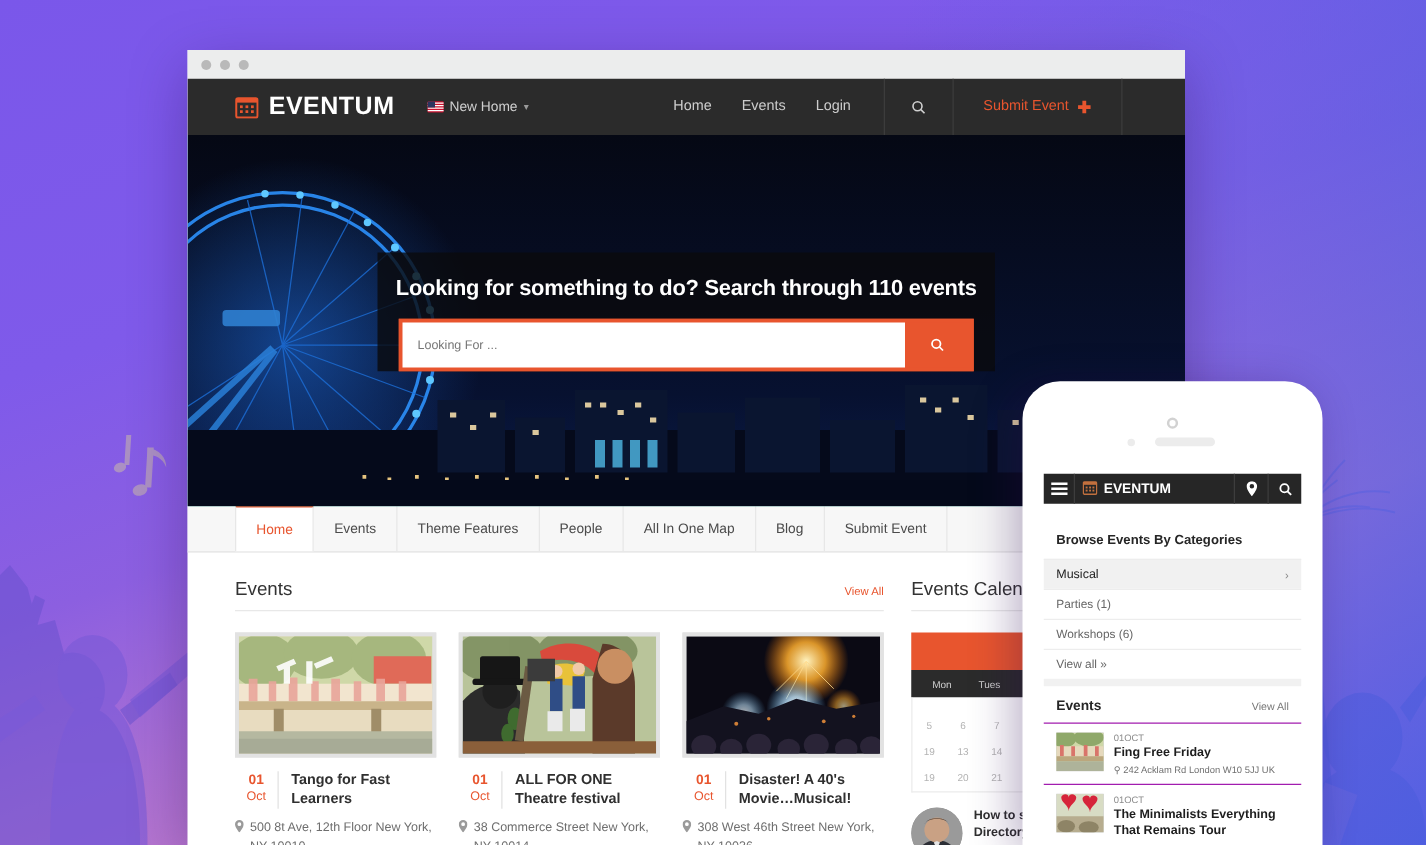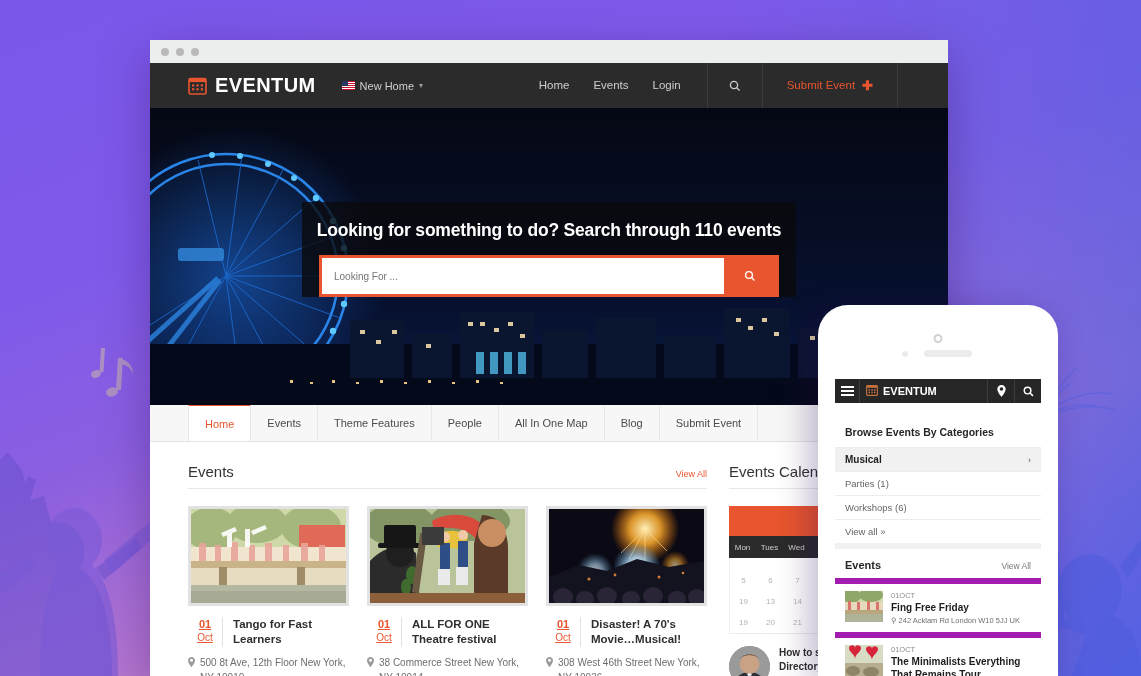--- a/index.html
+++ b/index.html
@@ -128,21 +128,21 @@
   #event-grid { display: flex; gap: 18px; padding-top: 17px; }
   .ev-card { width: 161px; }
   .ev-thumb {
     width: 161px; height: 100px; border: 3px solid #e2e2e2; overflow: hidden;
     position: relative; background: #ddd;
   }
   .ev-thumb .photo { position: absolute; inset: 0; }
   .ev-meta { display: flex; margin-top: 11px; }
   .ev-date {
     width: 34px; text-align: center; color: #e8552e; font-size: 11px;
-    line-height: 14px; flex: none; text-decoration: underline;
+    line-height: 14px; flex: none;
   }
   .ev-date .d { font-weight: bold; }
   .ev-date .m { font-size: 10px; }
   .ev-name {
     border-left: 1px solid #e2e2e2; padding-left: 10px; font-size: 11.5px;
     font-weight: bold; color: #2f2f2f; line-height: 15px;
   }
   .ev-addr {
     margin-top: 8px; font-size: 10px; color: #6e6e6e; line-height: 15px;
     display: flex; gap: 5px;
@@ -151,21 +151,21 @@
 
   
   #cal-head-bar {
     margin-top: 17px; height: 30px; background: #e8552e; color: #fff;
     display: flex; align-items: center; justify-content: flex-end;
     padding-right: 8px; font-size: 11.5px;
   }
   #cal-dow {
     height: 22px; background: #2b2b2b; display: flex; color: #cfcfcf; font-size: 8px;
   }
-  #cal-dow div { width: 27px; display: flex; align-items: center; justify-content: center; }
+  #cal-dow div { width: 27px; display: flex; align-items: center; justify-content: center; margin-left: 11px; }
   #cal-grid { background: #fff; border: 1px solid #ececec; border-top: 0; padding-top: 12px; }
   .cal-row { display: flex; }
   .cal-row div {
     width: 27px; height: 21px; display: flex; align-items: center;
     justify-content: center; font-size: 8px; color: #b3b3b3;
   }
   #review-card {
     margin-top: 12px; display: flex; gap: 9px; align-items: flex-start;
   }
   #review-avatar {
@@ -207,30 +207,30 @@
   #m-brand span { color: #fff; font-size: 11px; font-weight: bold; }
   .m-icon-btn {
     width: 27px; height: 24px; display: flex; align-items: center; justify-content: center;
     border-left: 1px solid #3d3d3d;
   }
   #m-cat-title { font-size: 10.5px; font-weight: bold; color: #262626; padding: 11px 10px 9px; margin-top: 12px; }
   .m-cat {
     font-size: 9.5px; color: #666; padding: 6px 10px; border-top: 1px solid #ededed;
     display: flex; justify-content: space-between; align-items: center;
   }
-  .m-cat.sel { background: #f1f1f1; color: #1d1d1d; font-weight: bold; font-size: 10px; gap: 36px; }
+  .m-cat.sel { background: #f1f1f1; color: #1d1d1d; font-weight: normal; font-size: 10px; gap: 36px; }
   .m-cat .chev { color: #8a8a8a; font-size: 9px; }
   #m-events-head {
     display: flex; align-items: baseline; justify-content: space-between;
     padding: 10px 10px 7px; border-top: 6px solid #f1f1f1;
   }
   #m-events-head .t { font-size: 11px; font-weight: bold; color: #262626; }
   #m-events-head .v { font-size: 8.5px; color: #777; }
   .m-ev {
-    display: flex; gap: 8px; padding: 7px 10px; border-top: 6px solid #a21caf;
+    display: flex; gap: 8px; padding: 7px 10px; border-top: 1px solid #a21caf;
   }
   .m-ev-thumb {
     width: 38px; height: 31px; flex: none; position: relative; overflow: hidden; background: #ccc;
   }
   .m-ev-date { font-size: 7.5px; color: #8b8b8b; }
   .m-ev-title { font-size: 10px; font-weight: bold; color: #1d1d1d; line-height: 13px; margin-top: 1px; }
   .m-ev-addr { font-size: 7.5px; color: #6f6f6f; margin-top: 2px; }
 </style>
 </head>
 <body>
@@ -644,21 +644,21 @@
                 <circle cx="110" cy="68" r="1.5"></circle>
                   <circle cx="134" cy="64" r="1.3"></circle>
               </g>
             </svg>
           </div>
           <div class="ev-meta">
             <div class="ev-date">
               <div class="d">01</div>
               <div class="m">Oct</div>
             </div>
-            <div class="ev-name">Disaster! A 70's Movie…Musical!</div>
+            <div class="ev-name">Disaster! A 40's Movie…Musical!</div>
           </div>
           <div class="ev-addr">
             <span class="pin">
               <svg width="7" height="10" viewBox="0 0 7 10">
                   <path d="M3.5 0C1.6 0 0 1.5 0 3.4 0 6 3.5 10 3.5 10S7 6 7 3.4C7 1.5 5.4 0 3.5 0zm0 4.8a1.5 1.5 0 110-3 1.5 1.5 0 010 3z" fill="#9a9a9a"></path>
                 </svg>
             </span>
             <span>308 West 46th Street New York, NY 10036</span>
           </div>
         </div>

